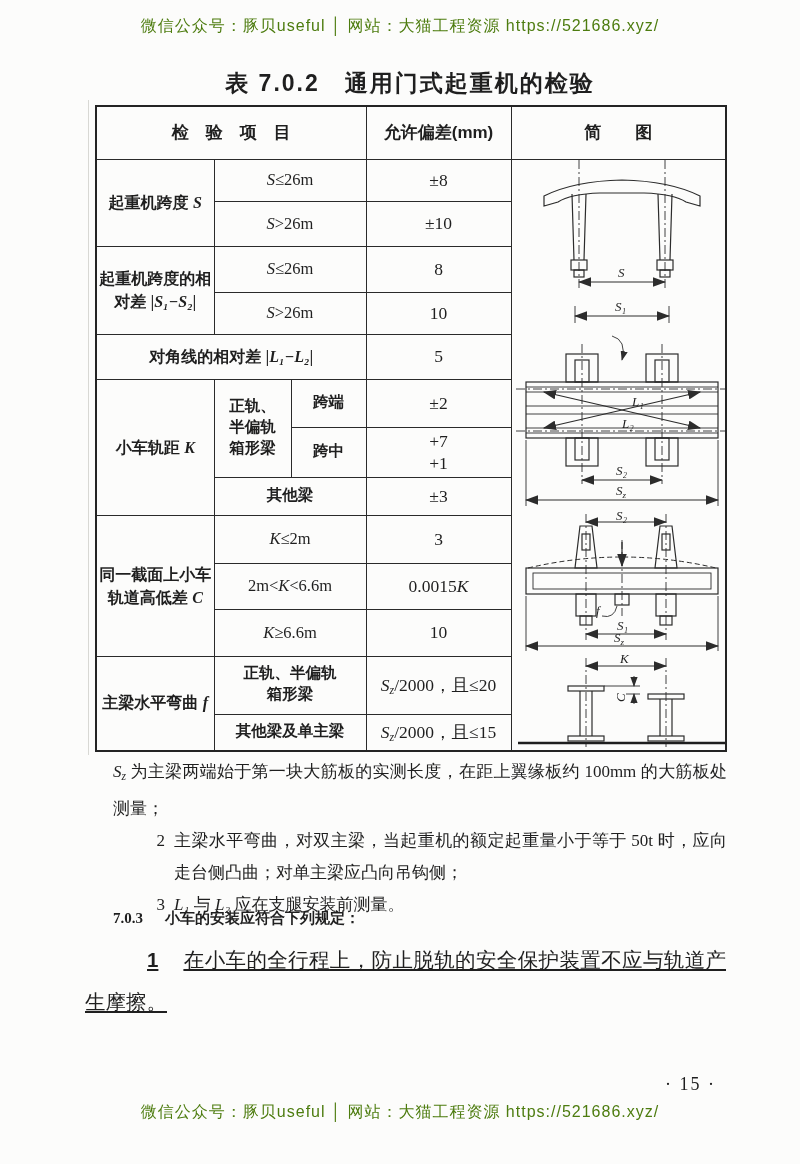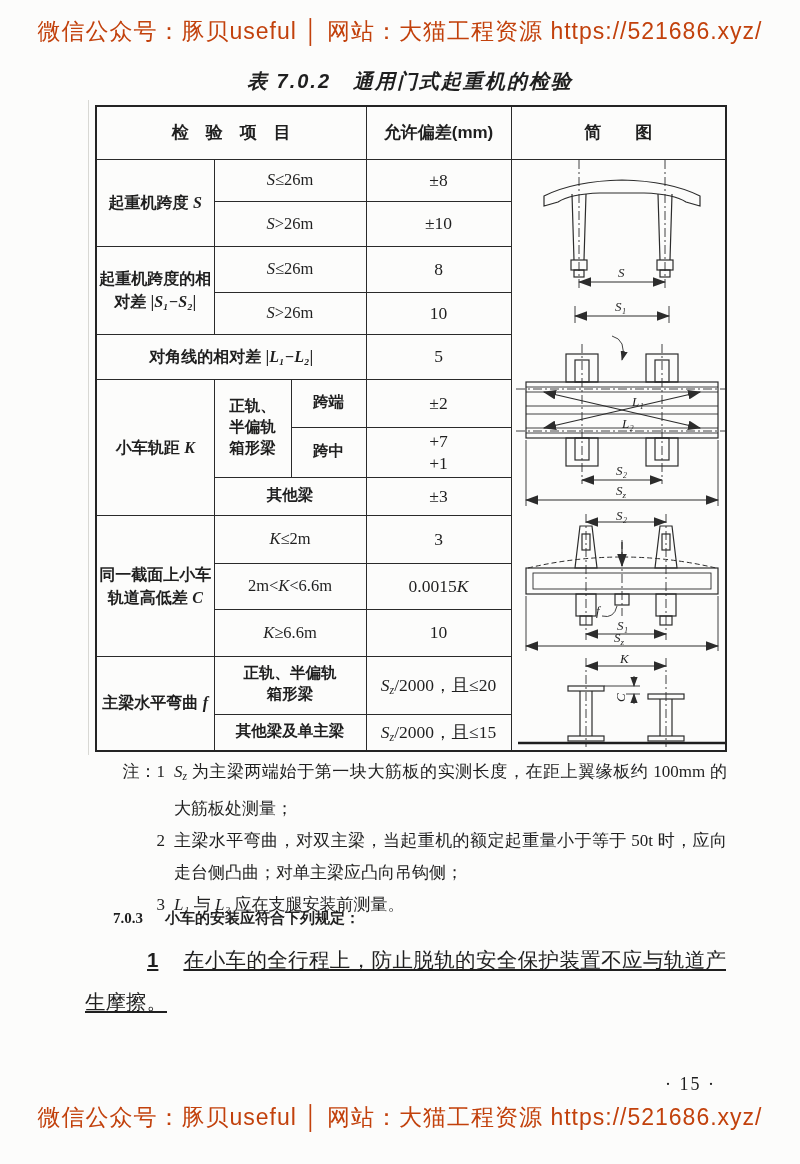--- a/index.html
+++ b/index.html
@@ -2,28 +2,28 @@
 <html><head>
 <meta charset="utf-8">
 <style>
   html,body { margin:0; padding:0; background:#e8e8e8; }
   .page {
     position:relative; width:800px; height:1164px; margin:0 auto;
     background:#fcfcfb; color:#1f1f1f;
     font-family:"Liberation Serif", serif; overflow:hidden;
   }
   .wm { position:absolute; left:0; width:100%; text-align:center;
-        color:#c2410c; font-size:23px; letter-spacing:1px;
+        color:#4d7c0f; font-size:16px; letter-spacing:1px;
         font-family:"Liberation Sans", sans-serif; }
   .wm-top { top:16px; }
   .wm-bottom { top:1102px; }
   .edge-line { position:absolute; left:88px; top:100px; width:1px; height:655px; background:#d8d8d4; }
 
   .tbl-title { position:absolute; top:68px; left:95px; width:630px; text-align:center;
-    font-family:"Liberation Sans", sans-serif; font-weight:bold; font-size:20px; letter-spacing:2px;font-style:italic; }
+    font-family:"Liberation Sans", sans-serif; font-weight:bold; font-size:23px; letter-spacing:2px; }
 
   table.spec { position:absolute; top:105px; left:95px; width:630px;
     border-collapse:collapse; table-layout:fixed; border:2px solid #242424; }
   table.spec th, table.spec td {
     border:1.5px solid #2a2a2a; padding:0 2px; text-align:center; vertical-align:middle;
     overflow:hidden;
   }
   th.hd { font-family:"Liberation Sans", sans-serif; font-weight:bold; font-size:17px; }
   td.glabel { font-family:"Liberation Sans", sans-serif; font-weight:bold; font-size:16px;
     line-height:1.45; }
@@ -271,21 +271,20 @@
     </tr>
     <tr style="height:36px">
       <td class="beam" colspan="2"><span class="bm">其他梁及单主梁</span></td>
       <td class="val"><i class="csym">S</i><sub class="z">z</sub><span>/2000，且≤15</span></td>
     </tr>
   </tbody>
     </table>
 
   <div class="notes">
     <div class="note-row">
-      <div class="note-head"><span>注：</span><span>1</span></div>
       <div class="note-text"><i class="csym">S</i><sub class="z">z</sub><span> 为主梁两端始于第一块大筋板的实测长度，在距上翼缘板约 100mm 的大筋板处测量；</span></div>
     </div>
     <div class="note-row">
       <div class="note-head"><span>2</span></div>
       <div class="note-text">主梁水平弯曲，对双主梁，当起重机的额定起重量小于等于 50t 时，应向走台侧凸曲；对单主梁应凸向吊钩侧；</div>
     </div>
     <div class="note-row">
       <div class="note-head"><span>3</span></div>
       <div class="note-text"><i class="csym">L₁</i><span> 与 </span><i class="csym">L₂</i><span> 应在支腿安装前测量。</span></div>
     </div>

